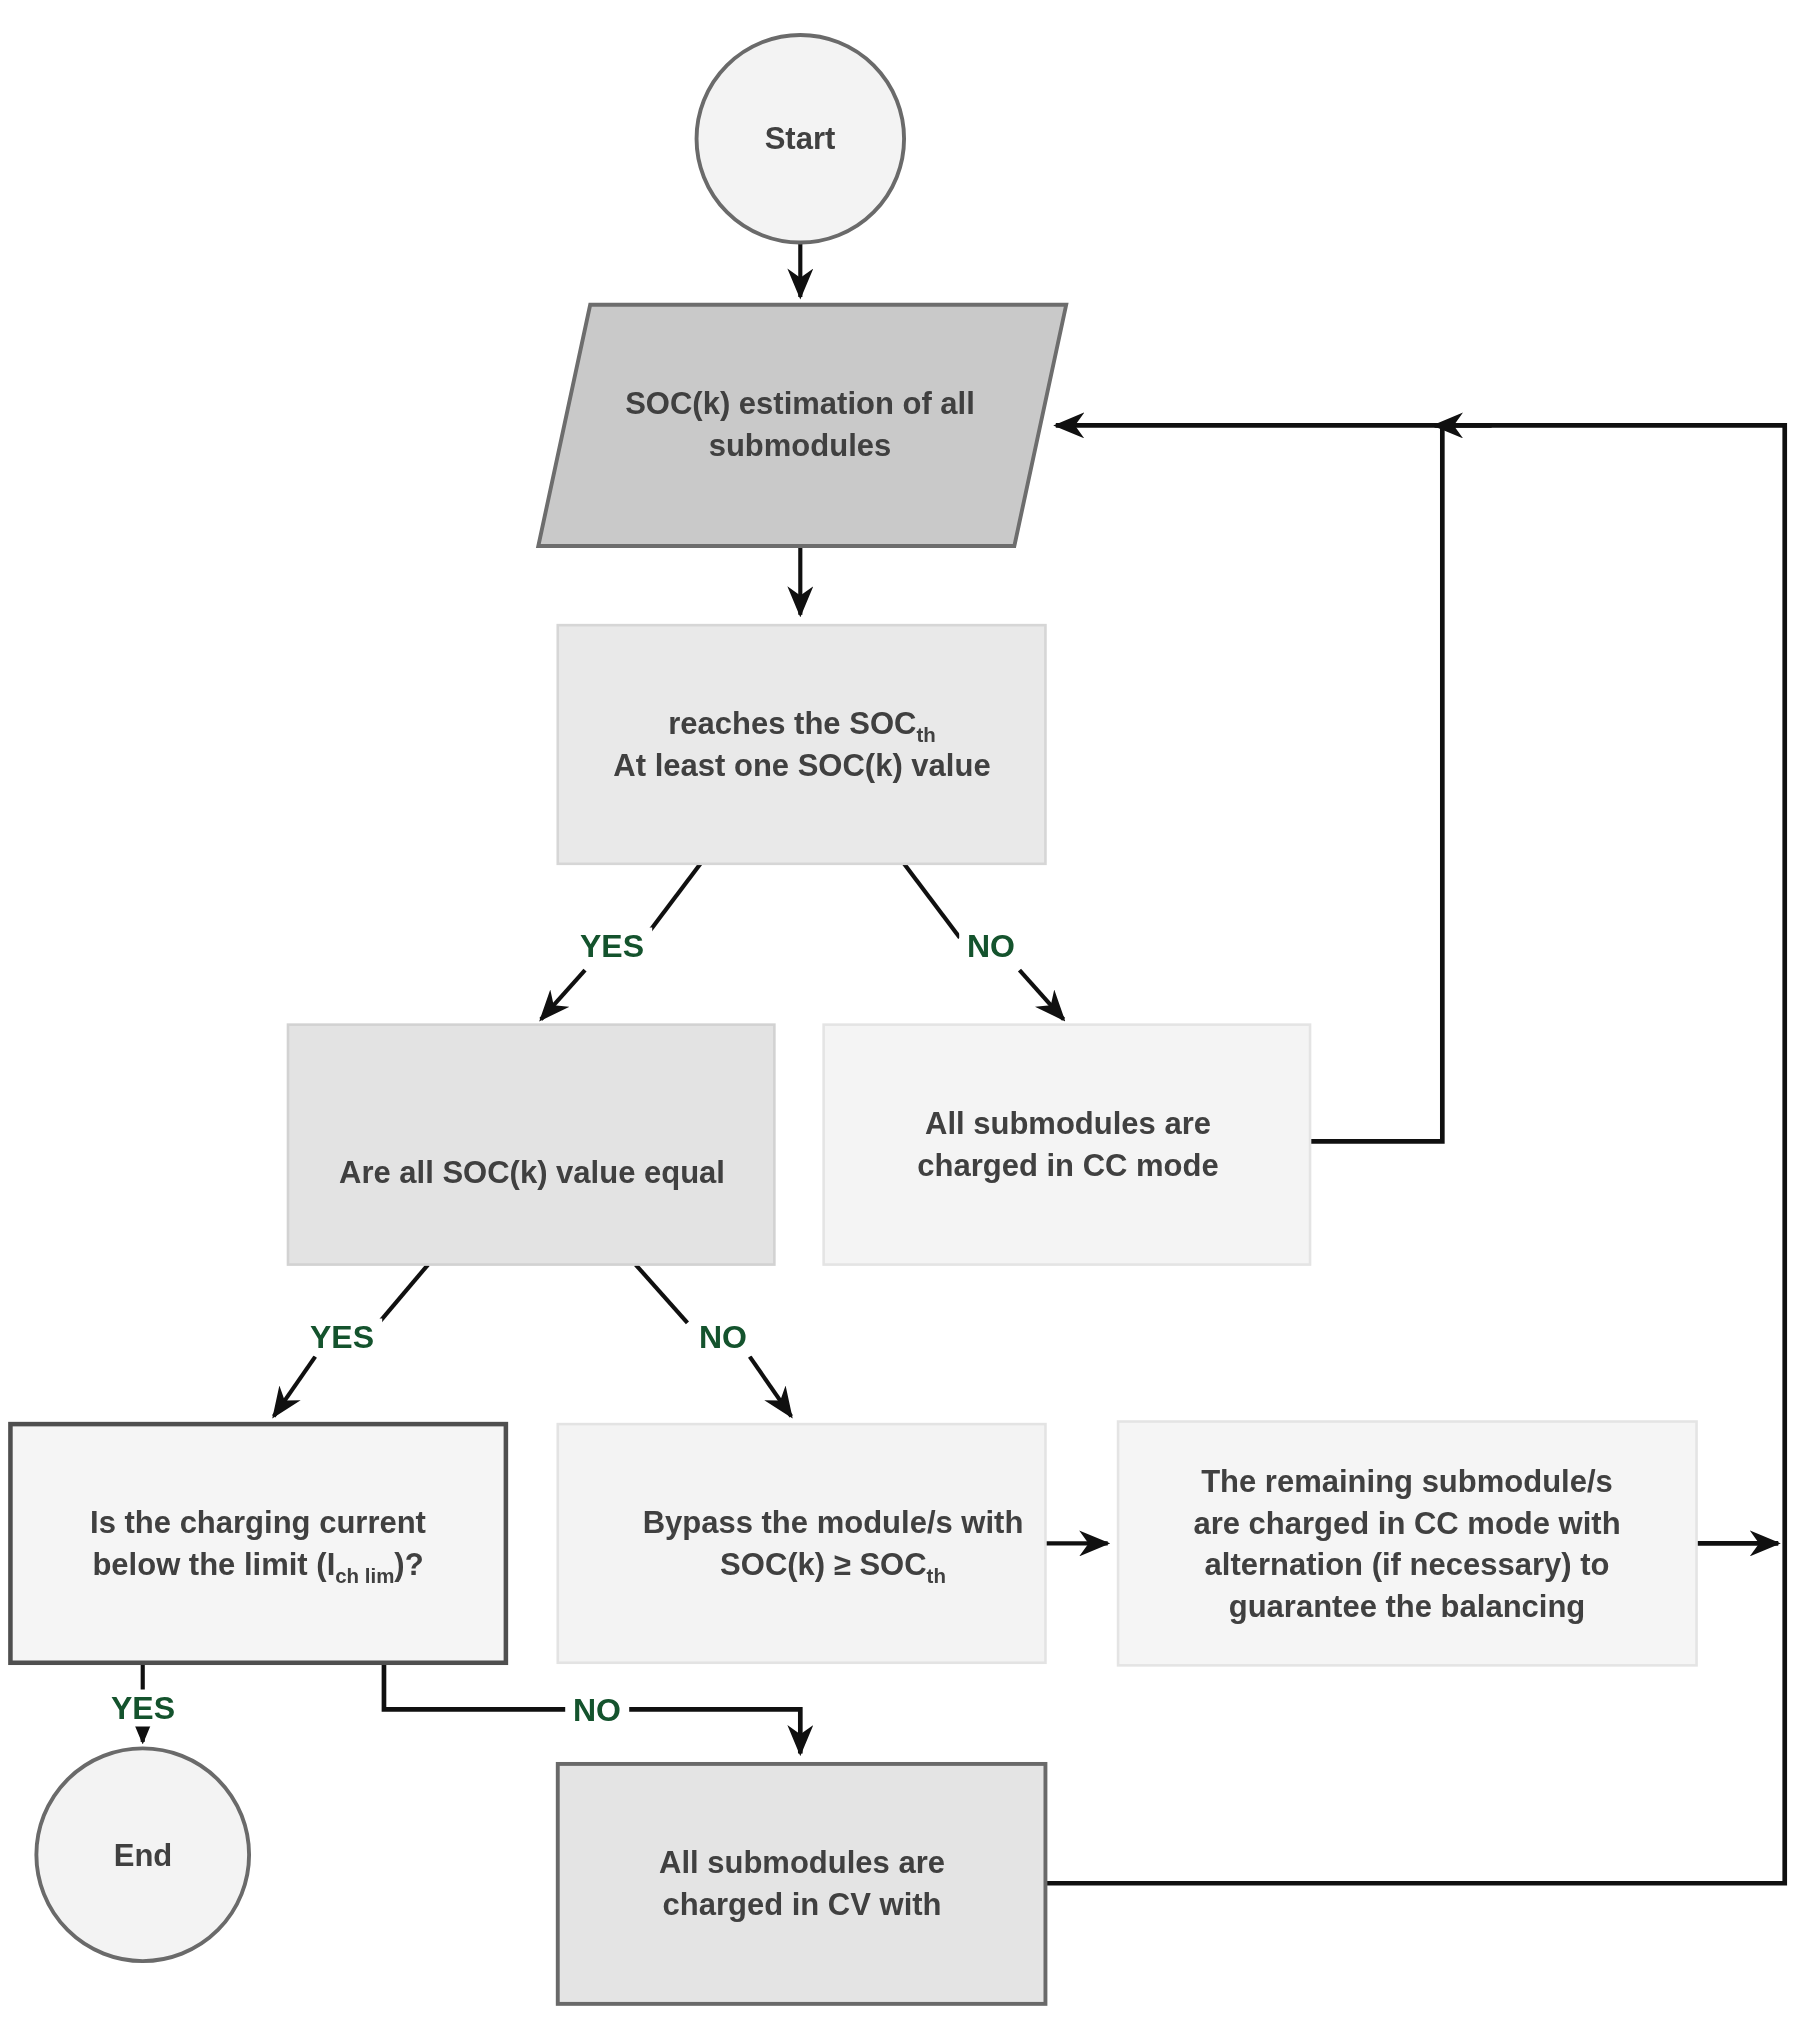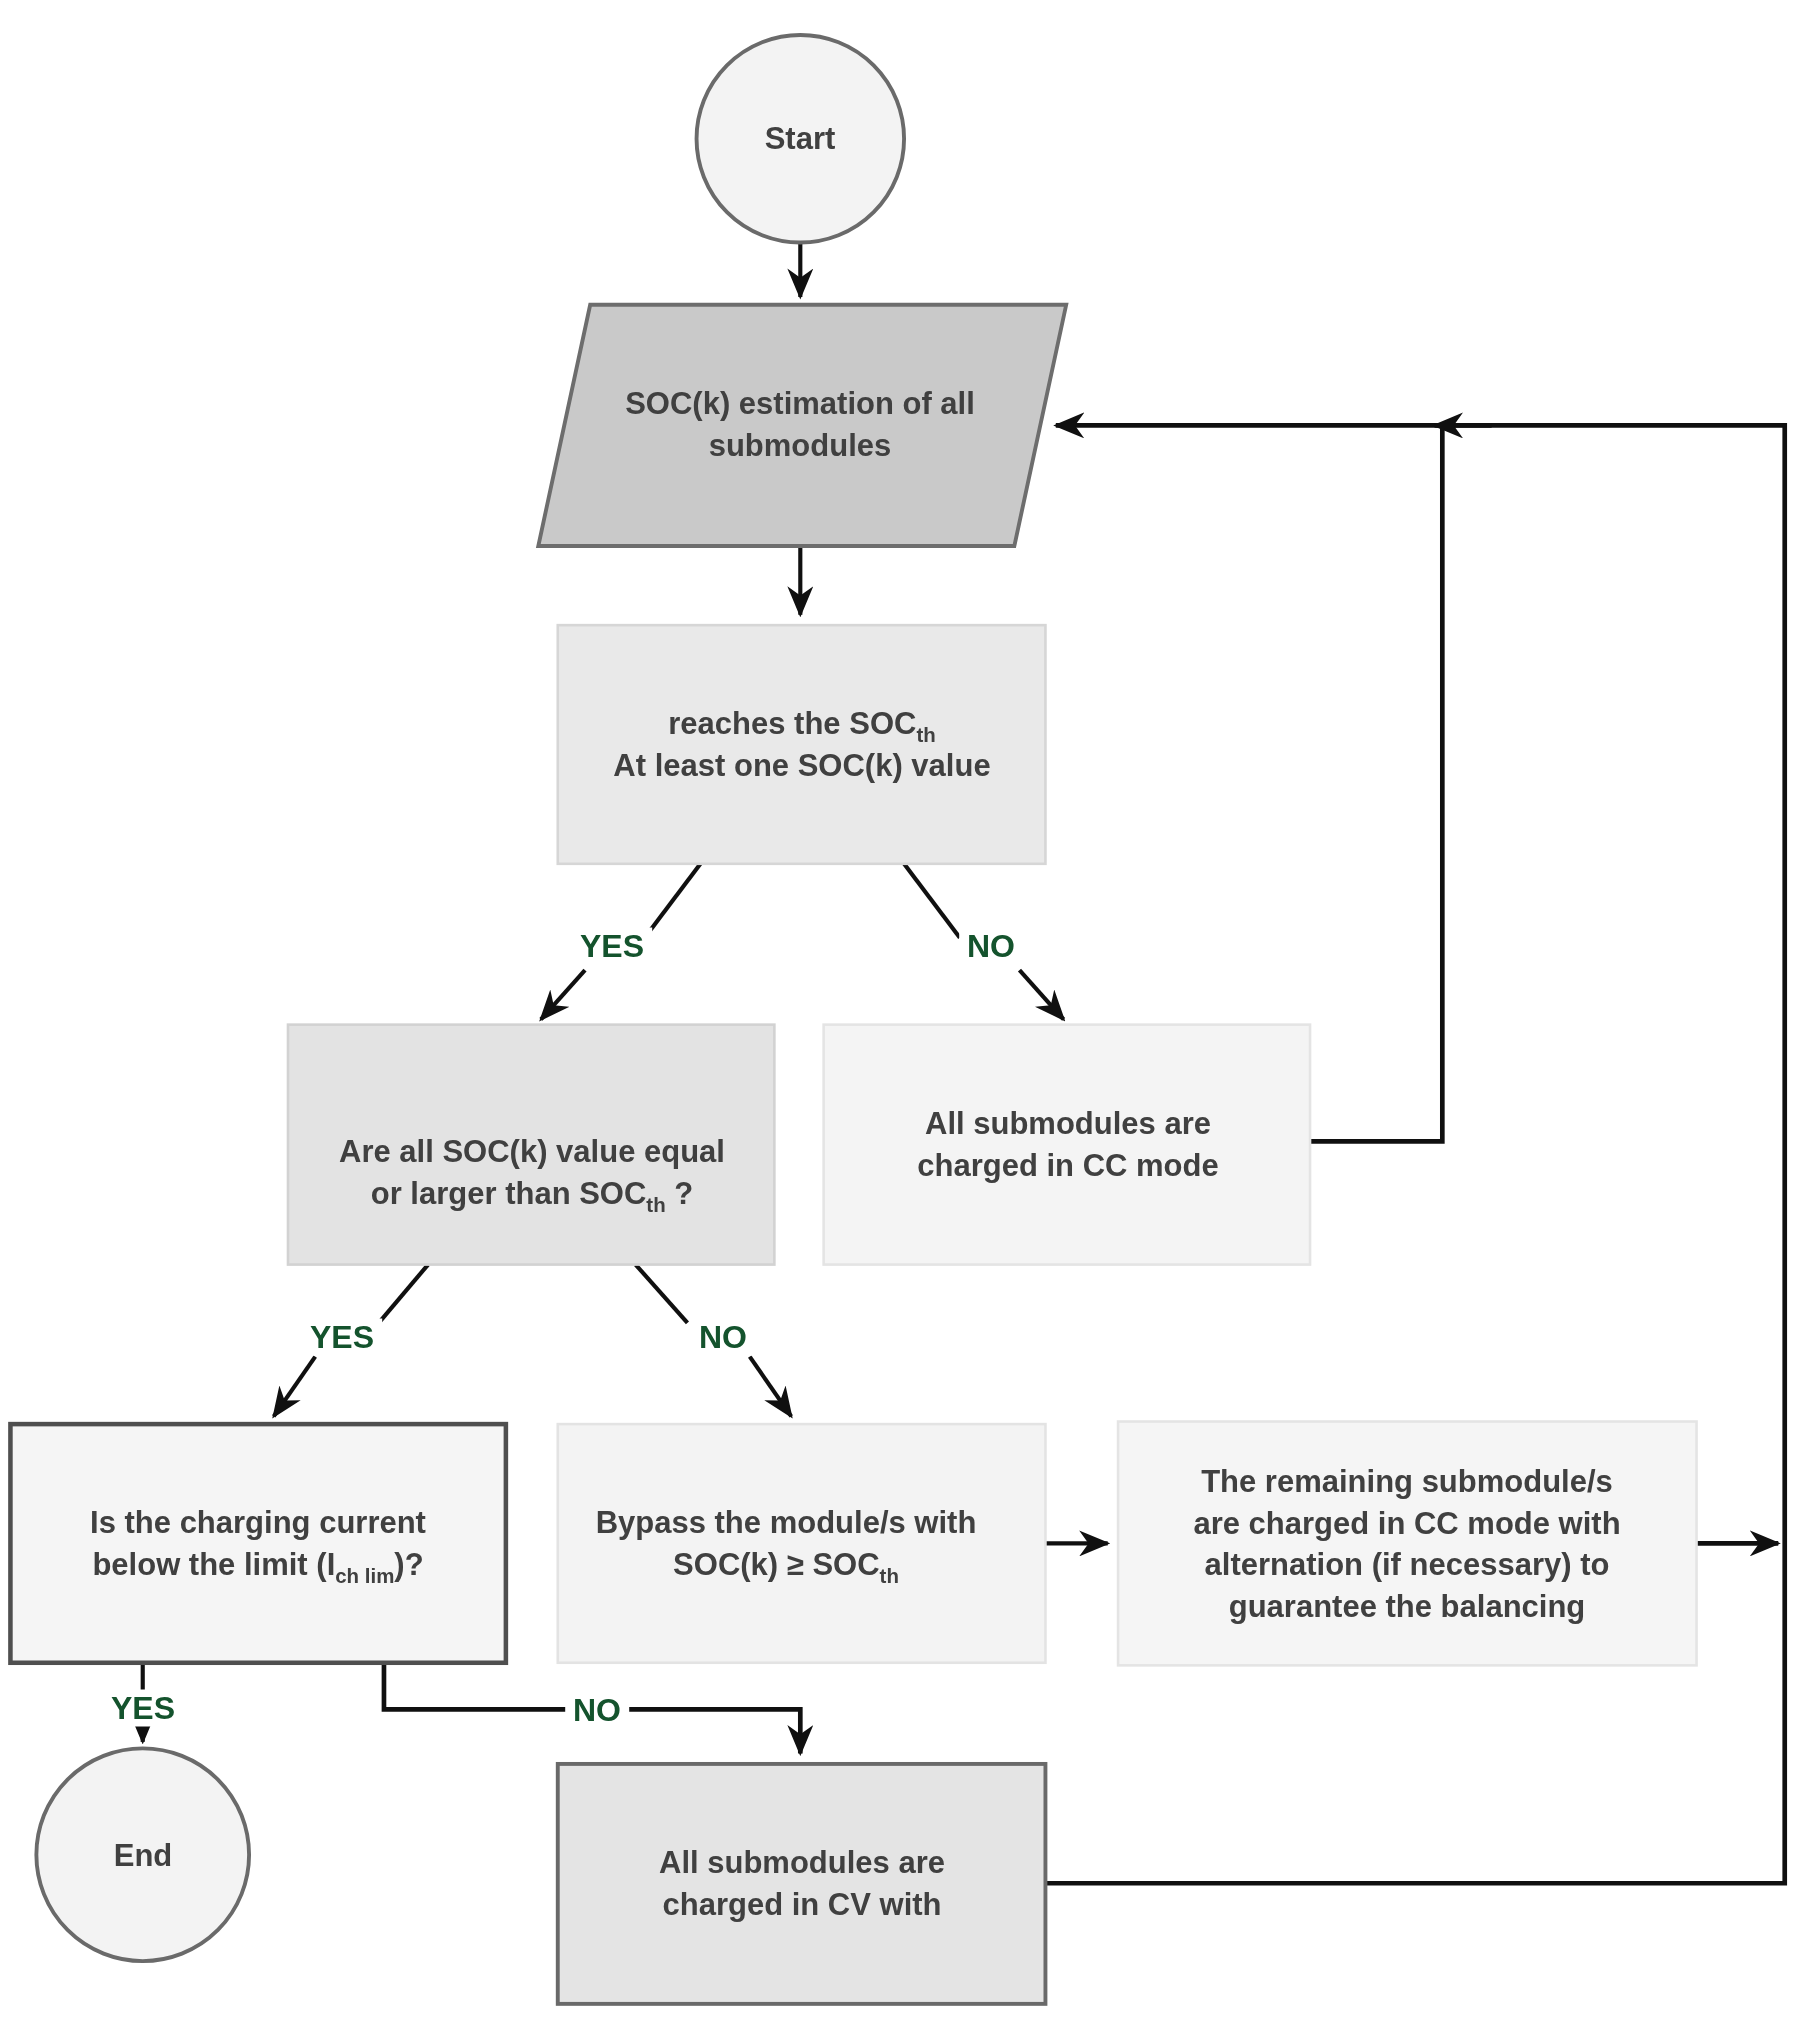--- a/index.html
+++ b/index.html
@@ -106,34 +106,33 @@
       <div>submodules</div>
     </div>
 
   <div class="node-label" style="left:802px;top:745px;">
       <div>reaches the SOC<sub>th</sub></div>
       <div>At least one SOC(k) value</div>
     </div>
 
   <div class="node-label" style="left:532px;top:1145px;margin-top:28px;">
       <div>Are all SOC(k) value equal</div>
-      <div>or larger than SOC<sub>th</sub> ?</div>
     </div>
 
   <div class="node-label" style="left:1068px;top:1145px;">
       <div>All submodules are</div>
       <div>charged in CC mode</div>
     </div>
 
   <div class="node-label" style="left:258px;top:1544px;">
       <div>Is the charging current</div>
       <div>below the limit (I<sub>ch lim</sub>)?</div>
     </div>
 
-  <div class="node-label" style="left:786px;top:1544px;">
+  <div class="node-label" style="left:833px;top:1544px;">
       <div>Bypass the module/s with</div>
       <div>SOC(k) ≥ SOC<sub>th</sub></div>
     </div>
 
   <div class="node-label" style="left:1407px;top:1544px;">
       <div>The remaining submodule/s</div>
       <div>are charged in CC mode with</div>
       <div>alternation (if necessary) to</div>
       <div>guarantee the balancing</div>
     </div>

